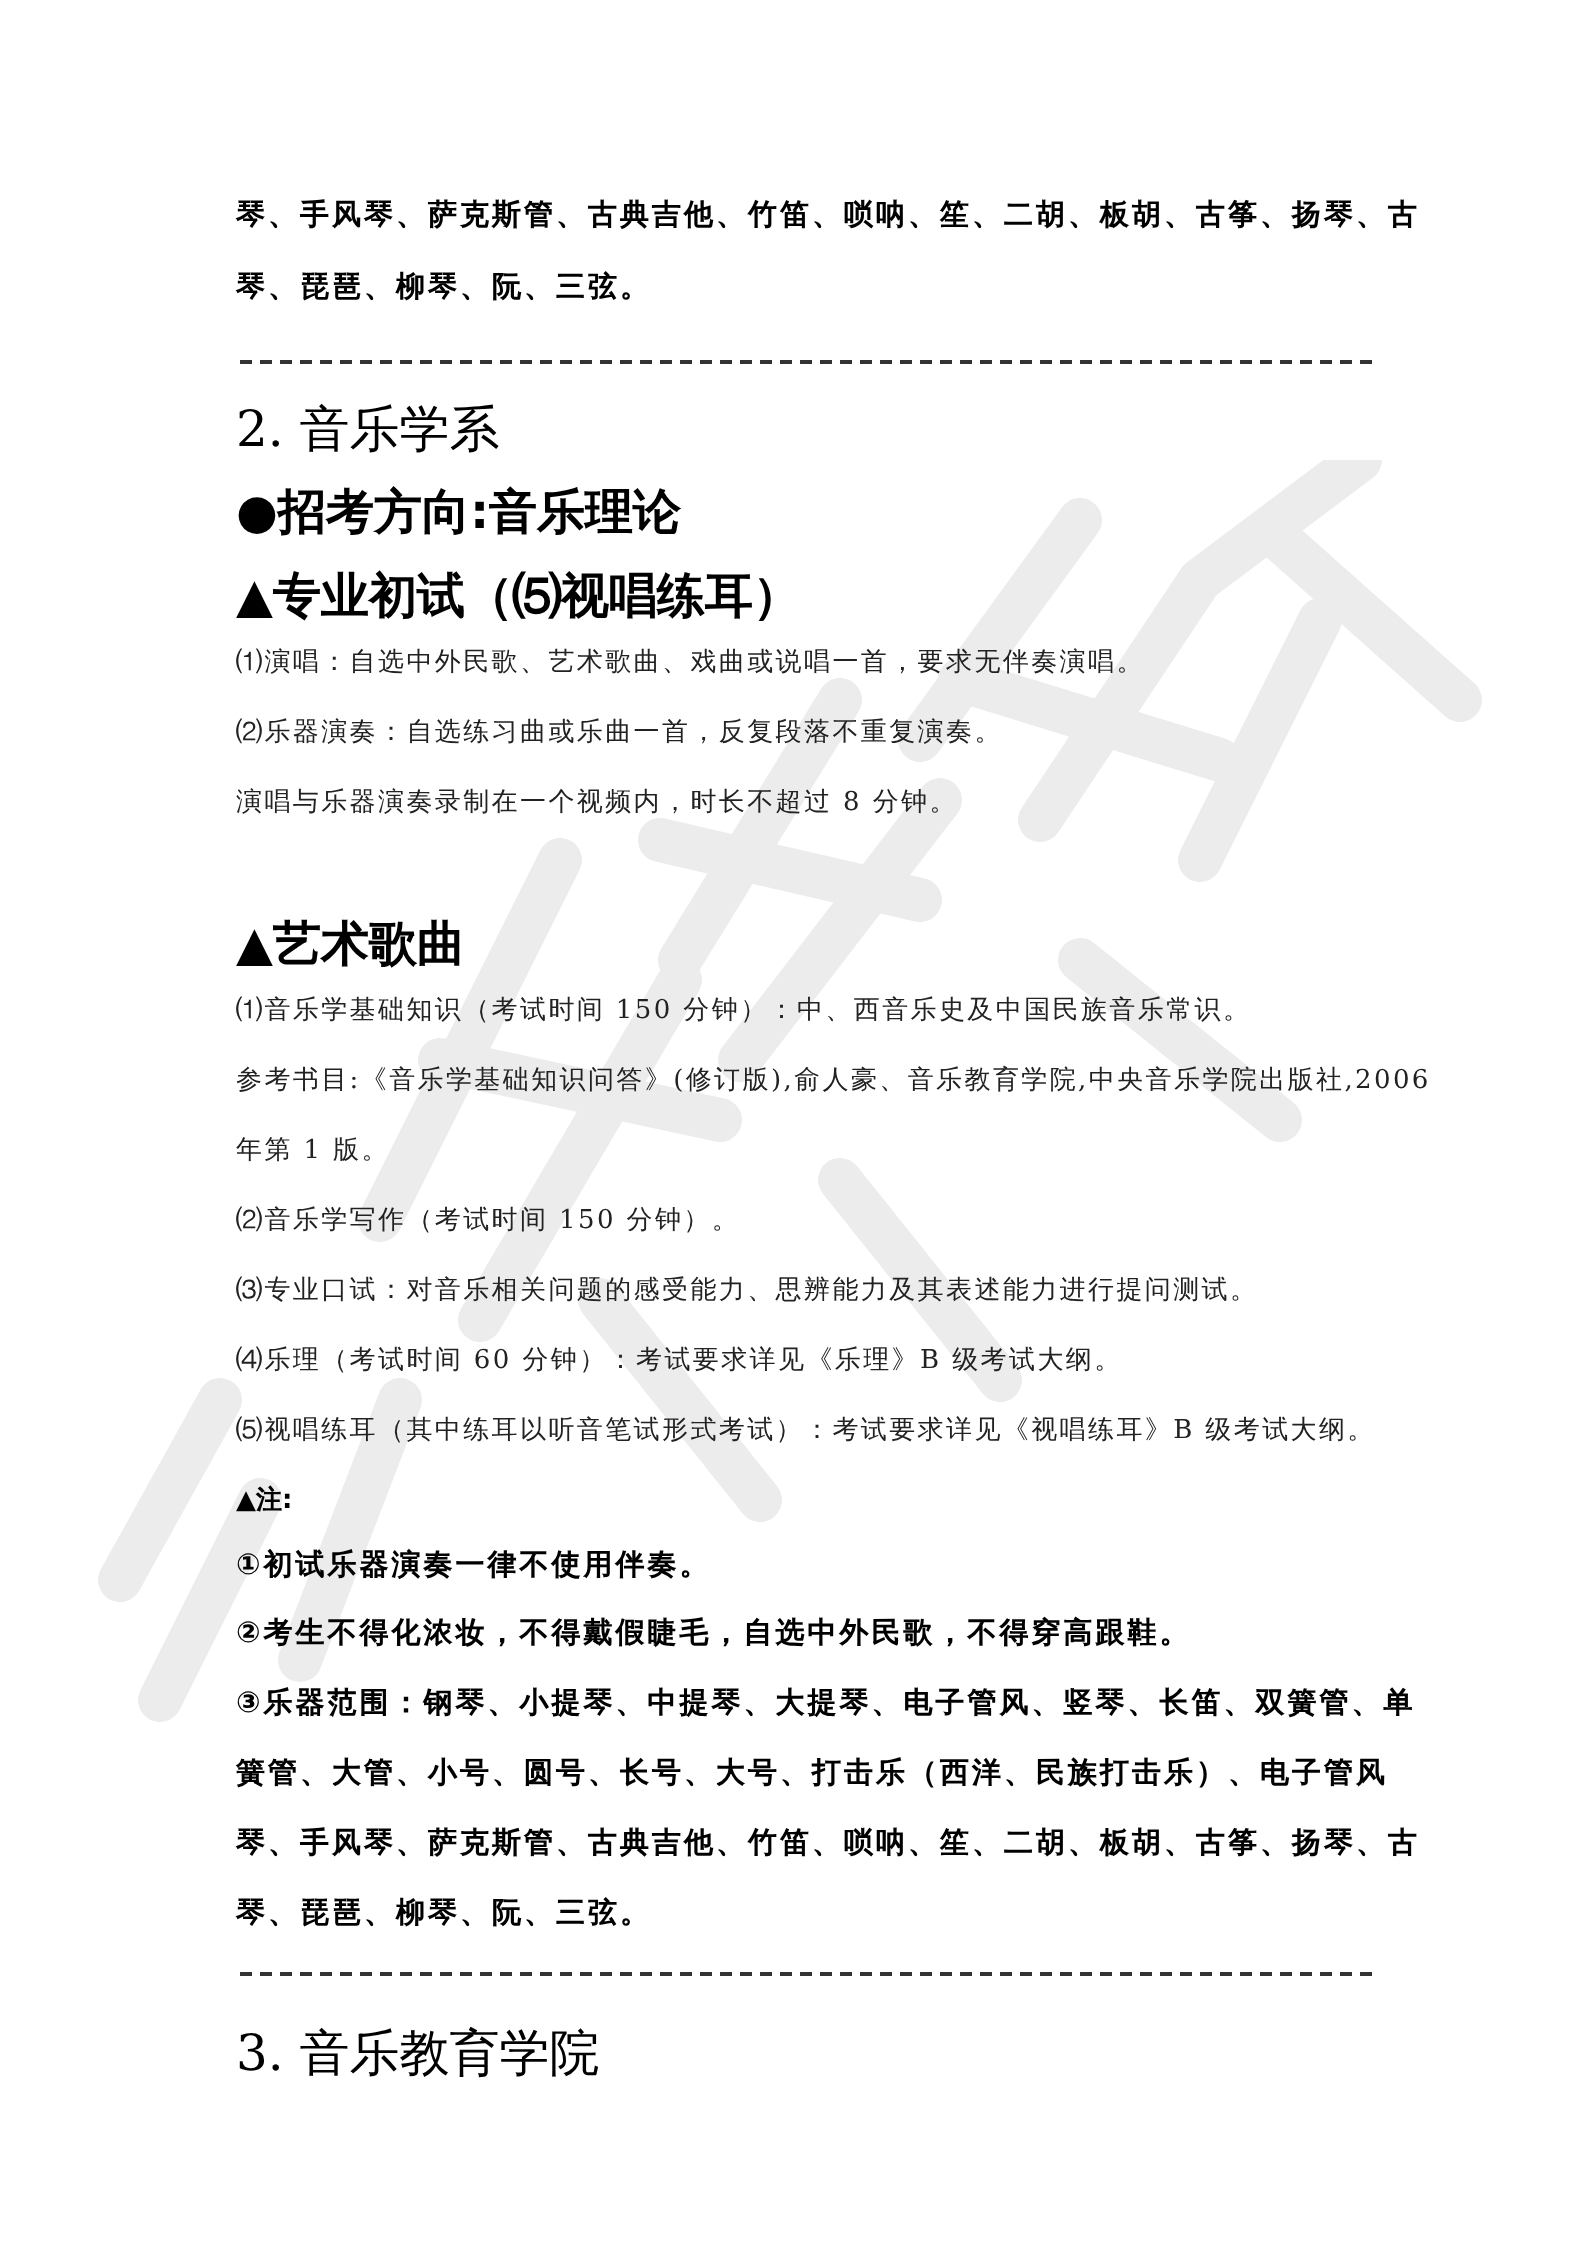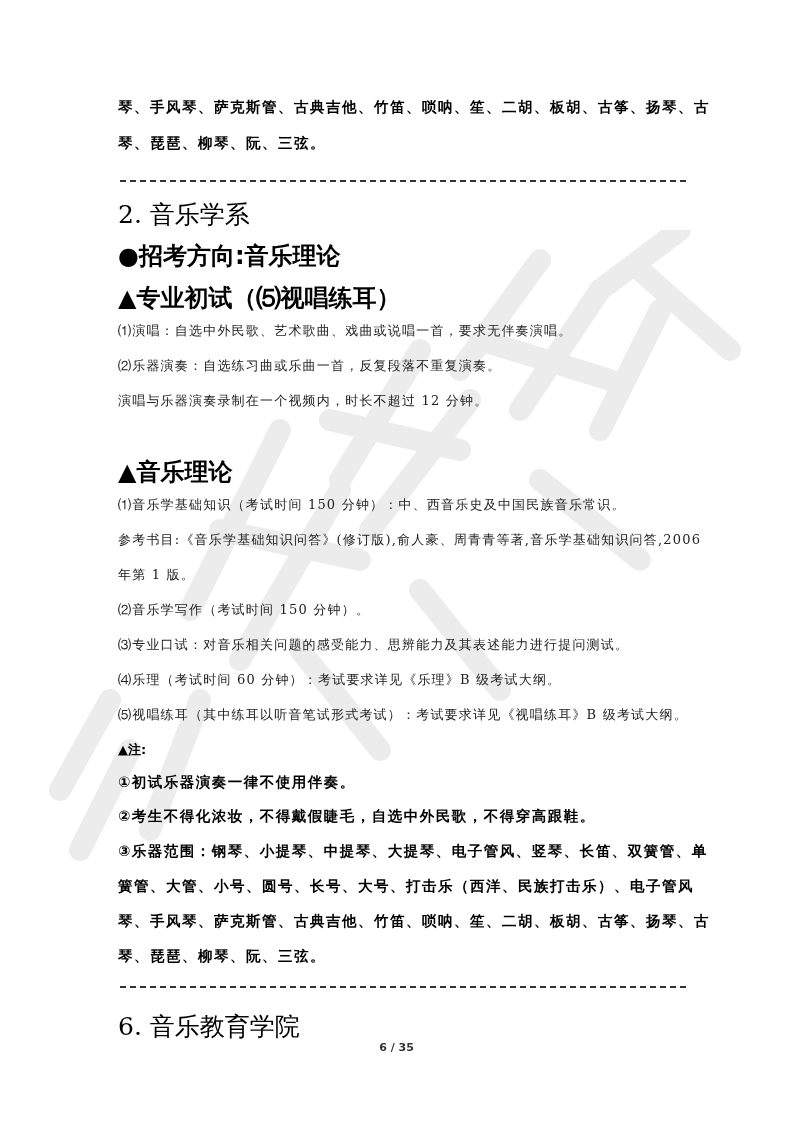--- a/index.html
+++ b/index.html
@@ -41,40 +41,39 @@
     <div class="line bold-body" style="top:134px">琴、琵琶、柳琴、阮、三弦。</div>
 
     <div class="dash" style="top:180px"></div>
 
     <div class="line h2" style="top:198px">2. 音乐学系</div>
     <div class="line h3" style="top:240px">●招考方向:音乐理论</div>
     <div class="line h3" style="top:282px">▲专业初试（⑸视唱练耳）</div>
 
     <div class="line body" style="top:322px">⑴演唱：自选中外民歌、艺术歌曲、戏曲或说唱一首，要求无伴奏演唱。</div>
     <div class="line body" style="top:357px">⑵乐器演奏：自选练习曲或乐曲一首，反复段落不重复演奏。</div>
-    <div class="line body" style="top:392px">演唱与乐器演奏录制在一个视频内，时长不超过 12 分钟。</div>
+    <div class="line body" style="top:392px">演唱与乐器演奏录制在一个视频内，时长不超过 8 分钟。</div>
 
-    <div class="line h3" style="top:456px">▲音乐理论</div>
+    <div class="line h3" style="top:456px">▲艺术歌曲</div>
 
     <div class="line body" style="top:496px">⑴音乐学基础知识（考试时间 150 分钟）：中、西音乐史及中国民族音乐常识。</div>
-    <div class="line body" style="top:531px">参考书目:《音乐学基础知识问答》(修订版),俞人豪、周青青等著,音乐学基础知识问答,2006</div>
+    <div class="line body" style="top:531px">参考书目:《音乐学基础知识问答》(修订版),俞人豪、音乐教育学院,中央音乐学院出版社,2006</div>
     <div class="line body" style="top:566px">年第 1 版。</div>
     <div class="line body" style="top:601px">⑵音乐学写作（考试时间 150 分钟）。</div>
     <div class="line body" style="top:636px">⑶专业口试：对音乐相关问题的感受能力、思辨能力及其表述能力进行提问测试。</div>
     <div class="line body" style="top:671px">⑷乐理（考试时间 60 分钟）：考试要求详见《乐理》B 级考试大纲。</div>
     <div class="line body" style="top:706px">⑸视唱练耳（其中练耳以听音笔试形式考试）：考试要求详见《视唱练耳》B 级考试大纲。</div>
 
     <div class="line note-h" style="top:741px">▲注:</div>
 
     <div class="line bold-body" style="top:773px">①初试乐器演奏一律不使用伴奏。</div>
     <div class="line bold-body" style="top:807px">②考生不得化浓妆，不得戴假睫毛，自选中外民歌，不得穿高跟鞋。</div>
     <div class="line bold-body" style="top:842px">③乐器范围：钢琴、小提琴、中提琴、大提琴、电子管风、竖琴、长笛、双簧管、单</div>
     <div class="line bold-body" style="top:877px">簧管、大管、小号、圆号、长号、大号、打击乐（西洋、民族打击乐）、电子管风</div>
     <div class="line bold-body" style="top:912px">琴、手风琴、萨克斯管、古典吉他、竹笛、唢呐、笙、二胡、板胡、古筝、扬琴、古</div>
     <div class="line bold-body" style="top:947px">琴、琵琶、柳琴、阮、三弦。</div>
 
     <div class="dash" style="top:986px"></div>
 
-    <div class="line h2" style="top:1010px">6. 音乐教育学院</div>
+    <div class="line h2" style="top:1010px">3. 音乐教育学院</div>
   </div>
 
-  <div class="footer">6 / 35</div>
 </div>
 
 </body></html>

